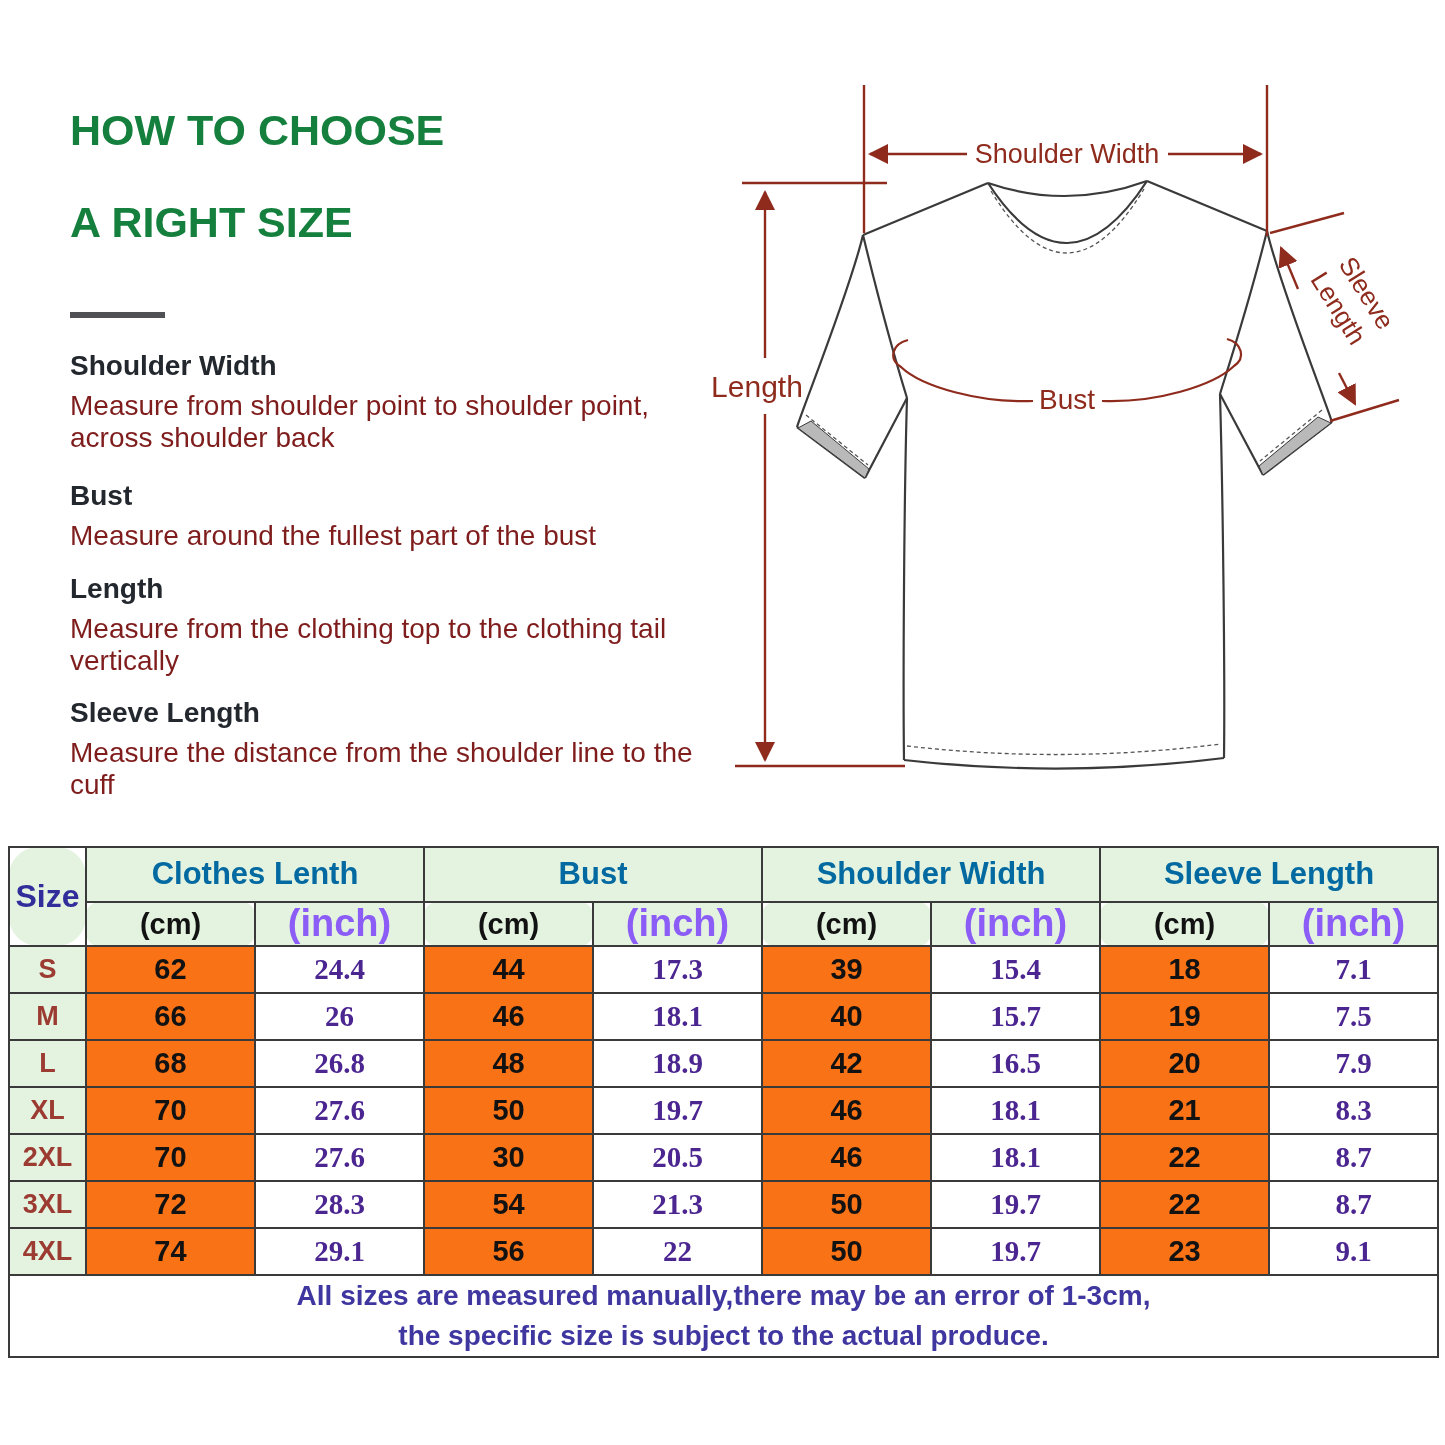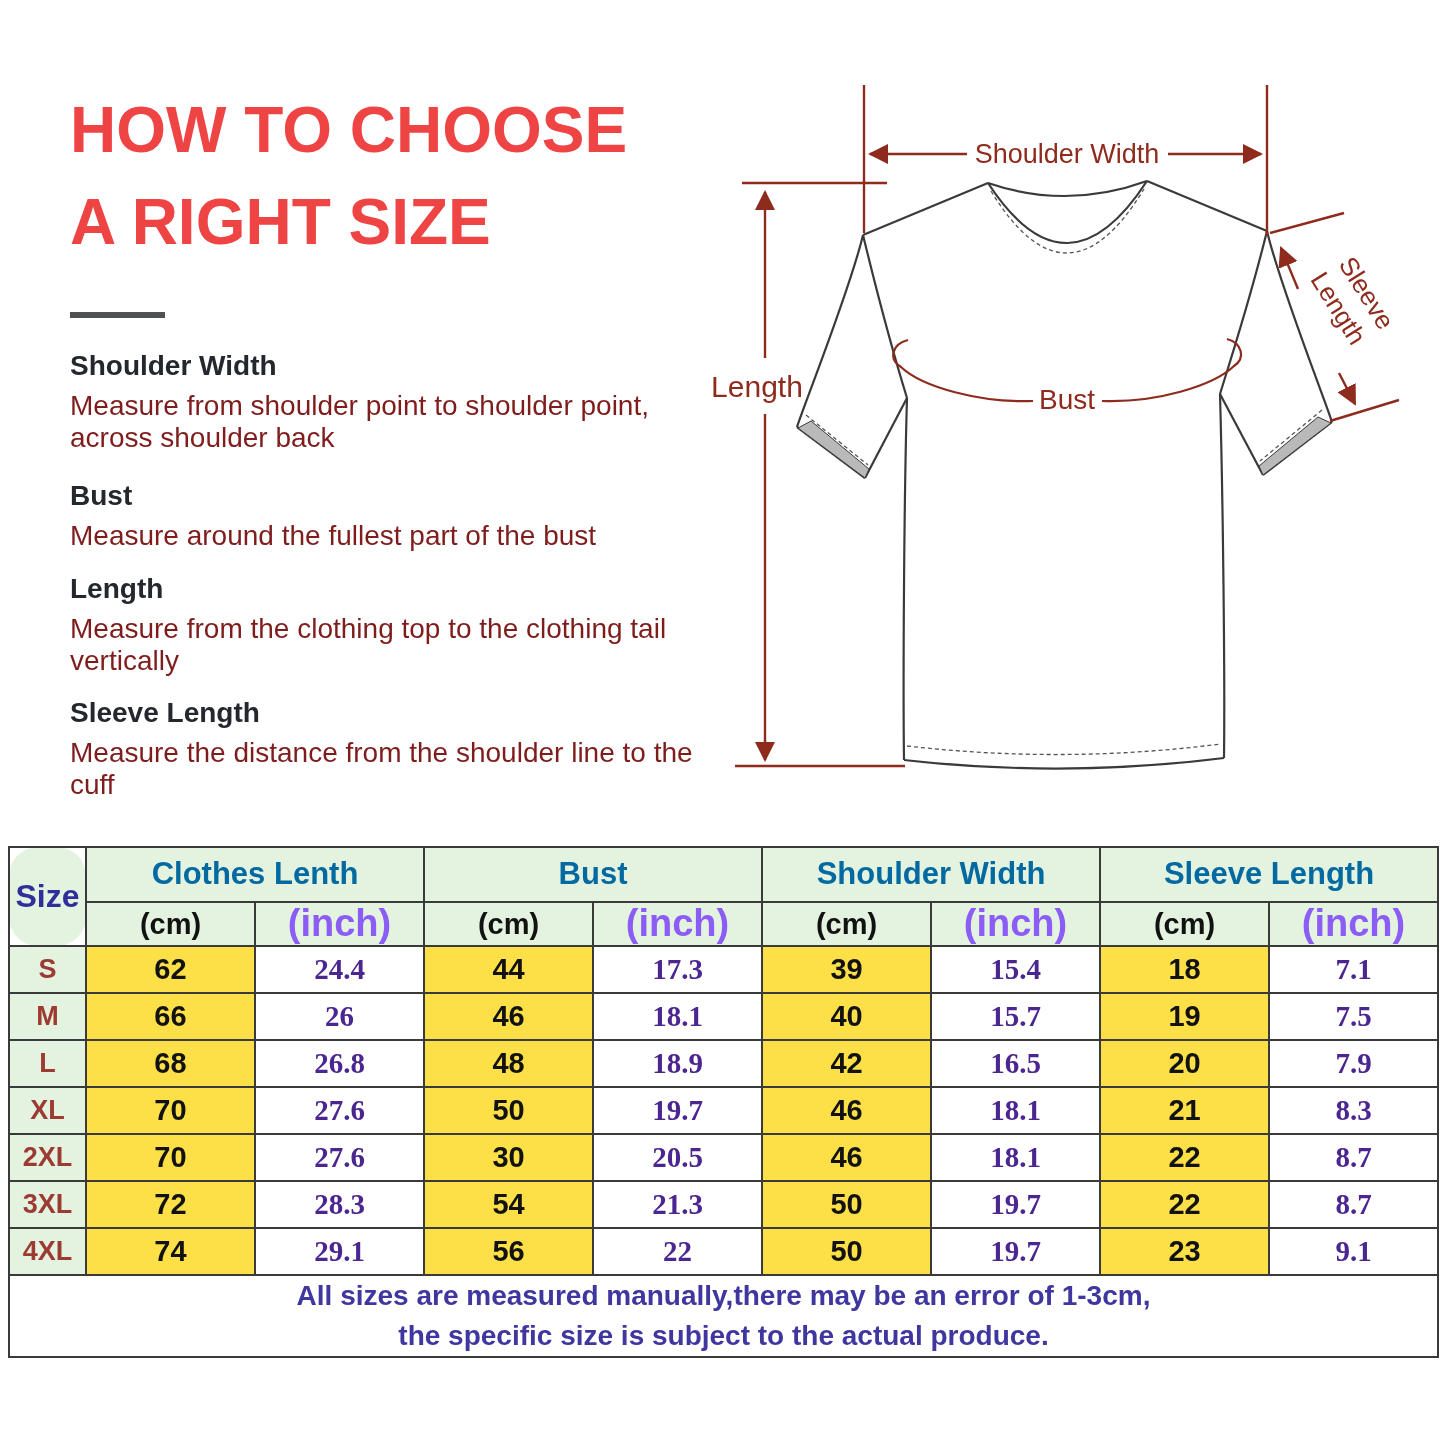--- a/index.html
+++ b/index.html
@@ -4,22 +4,22 @@
 <style>
   * { margin:0; padding:0; box-sizing:border-box; }
   html,body { background:#ffffff; }
   .canvas {
     position:relative; width:1445px; height:1445px; background:#ffffff;
     font-family:"Liberation Sans", sans-serif; overflow:hidden;
   }
   
   .title {
     position:absolute; left:70px; top:84px;
-    font-size:64px; font-weight:bold; letter-spacing:0px;
-    color:#ef4444; line-height:92px;
+    font-size:43px; font-weight:bold; letter-spacing:0px;
+    color:#15803d; line-height:92px;
   }
   .title-rule {
     position:absolute; left:70px; top:312px; width:95px; height:6px;
     background:#4f5154;
   }
   
   .instr { position:absolute; left:70px; width:660px; }
   .instr h3 { font-size:28px; font-weight:bold; color:#23272e; margin-bottom:8px; }
   .instr p  { font-size:28px; color:#7f1d1d; line-height:32px; width:625px; }
   .sec1 { top:350px; } .sec2 { top:480px; } .sec3 { top:573px; } .sec4 { top:697px; }
@@ -31,25 +31,25 @@
     border-collapse:collapse; table-layout:fixed;
   }
   table.size-table th, table.size-table td {
     border:2px solid #3a3a3a; text-align:center; vertical-align:middle;
     font-weight:bold; line-height:1.05; padding:0;
   }
   .col-size { width:77px; } .col-d { width:169px; }
   .greenbg { background:#e3f3e0; }
   th.size-h { color:#312e9b; font-size:32px;border-radius:29px; }
   th.group-h { color:#0369a1; font-size:31px; height:55px; }
-  th.unit-cm { color:#121212; font-size:29px; height:44px; }
+  th.unit-cm { color:#121212; font-size:29px; height:44px;border-radius:13px; }
   th.unit-in { color:#8b5cf6; font-size:38px; height:44px; }
   tbody tr { height:47px; }
   tbody th.sz { color:#9c3b32; font-size:27px; }
-  td.v-cm { color:#121212; font-size:29px; background:#fde047; }
+  td.v-cm { color:#121212; font-size:29px; background:#f97316; }
   td.v-in { color:#4b2590; font-size:29px; background:#ffffff;font-family:Liberation Serif, serif; }
   tfoot td { height:82px; background:#ffffff; }
   .note { color:#3f379f; font-size:28px; line-height:40px; text-align:center; font-weight:bold; }
 </style>
 </head>
 <body>
 
 <div class="canvas">
 
   <div class="title">

